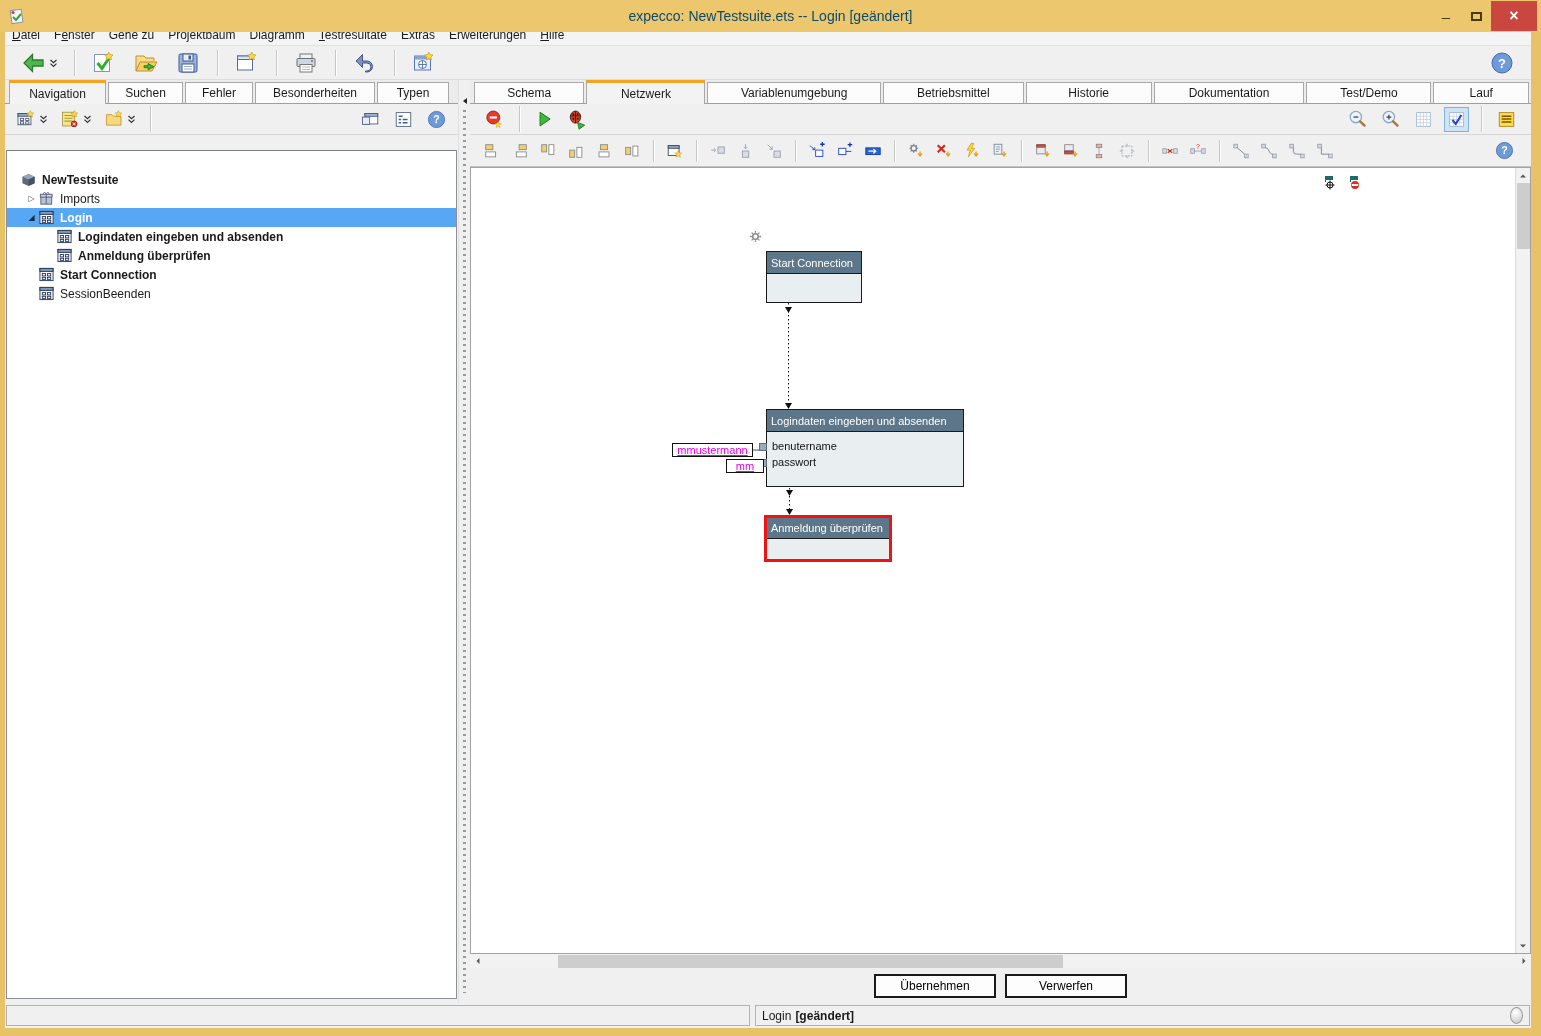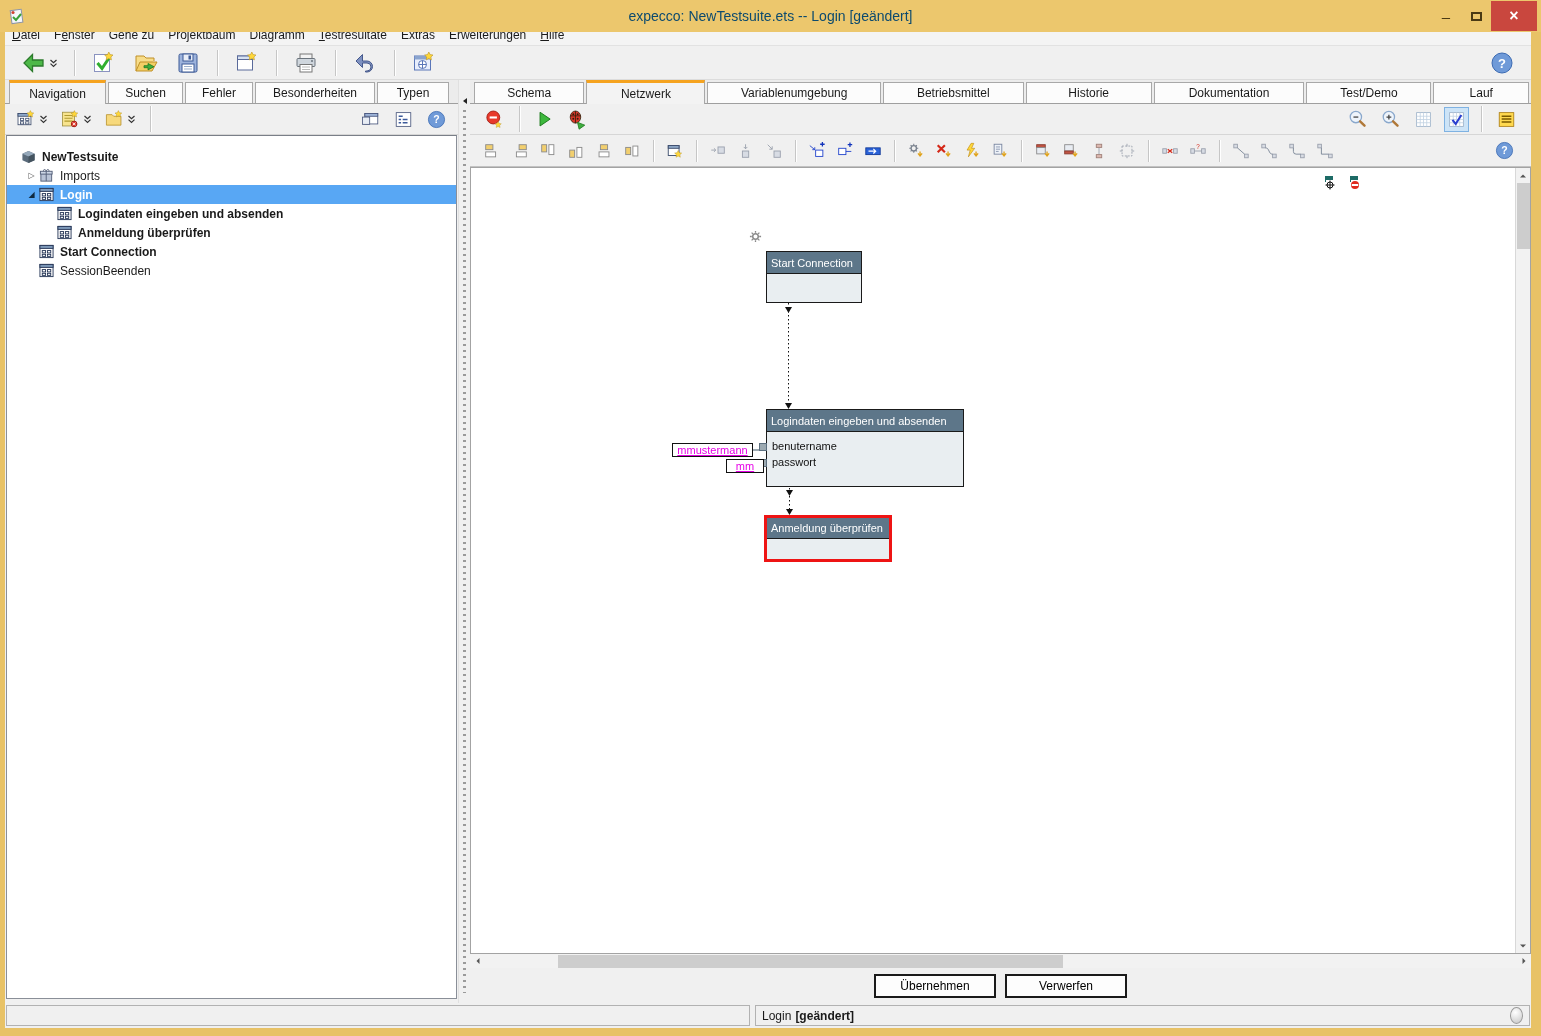--- a/index.html
+++ b/index.html
@@ -46,21 +46,21 @@
   .splitter .scol{position:absolute;left:2px;top:14px;width:8px;height:8px}
   .rpanel{flex:1;display:flex;flex-direction:column;min-width:0;background:#f0f0f0}
 
   
   .tabs{height:24px;display:flex;align-items:flex-end;background:#ececec;border-bottom:1px solid #9f9f9f;padding-left:4px}
   .tab{height:21px;border:1px solid #a8a8a8;border-bottom:none;background:#fcfcfc;display:flex;align-items:center;justify-content:center;margin-right:2px;position:relative;z-index:1}
   .tab.active{background:#f3f3f3;border-top:3px solid #f5a31f;height:24px;margin-bottom:-1px;z-index:2}
 
   
   .ptoolbar{height:31px;background:#f0f0f0;border-bottom:1px solid #d6d6d6;display:flex;align-items:center;padding:0 5px}
-  .tree{flex:1;background:#fff;border:1px solid #8a8f98;border-top-color:#7a7f88;margin:0 1px 4px 1px;padding-top:11px;overflow:hidden}
+  .tree{flex:1;background:#fff;border:1px solid #8a8f98;border-top-color:#7a7f88;margin:15px 1px 4px 1px;padding-top:19px;overflow:hidden}
   .trow{height:19px;display:flex;align-items:center;white-space:nowrap;cursor:default}
   .trow.sel{background:#58a7f4;color:#fff}
   .tind{display:inline-block;height:1px}
   .texp{width:13px;text-align:center;font-size:8px;color:#555;flex:none}
   .trow.sel .texp{color:#102a40}
   .tic{width:17px;height:15px;flex:none;margin-right:5px}
   .tic svg{width:100%;height:100%;display:block}
   .tlab{font-size:12px}
   .tlab.b{font-weight:bold}
 

